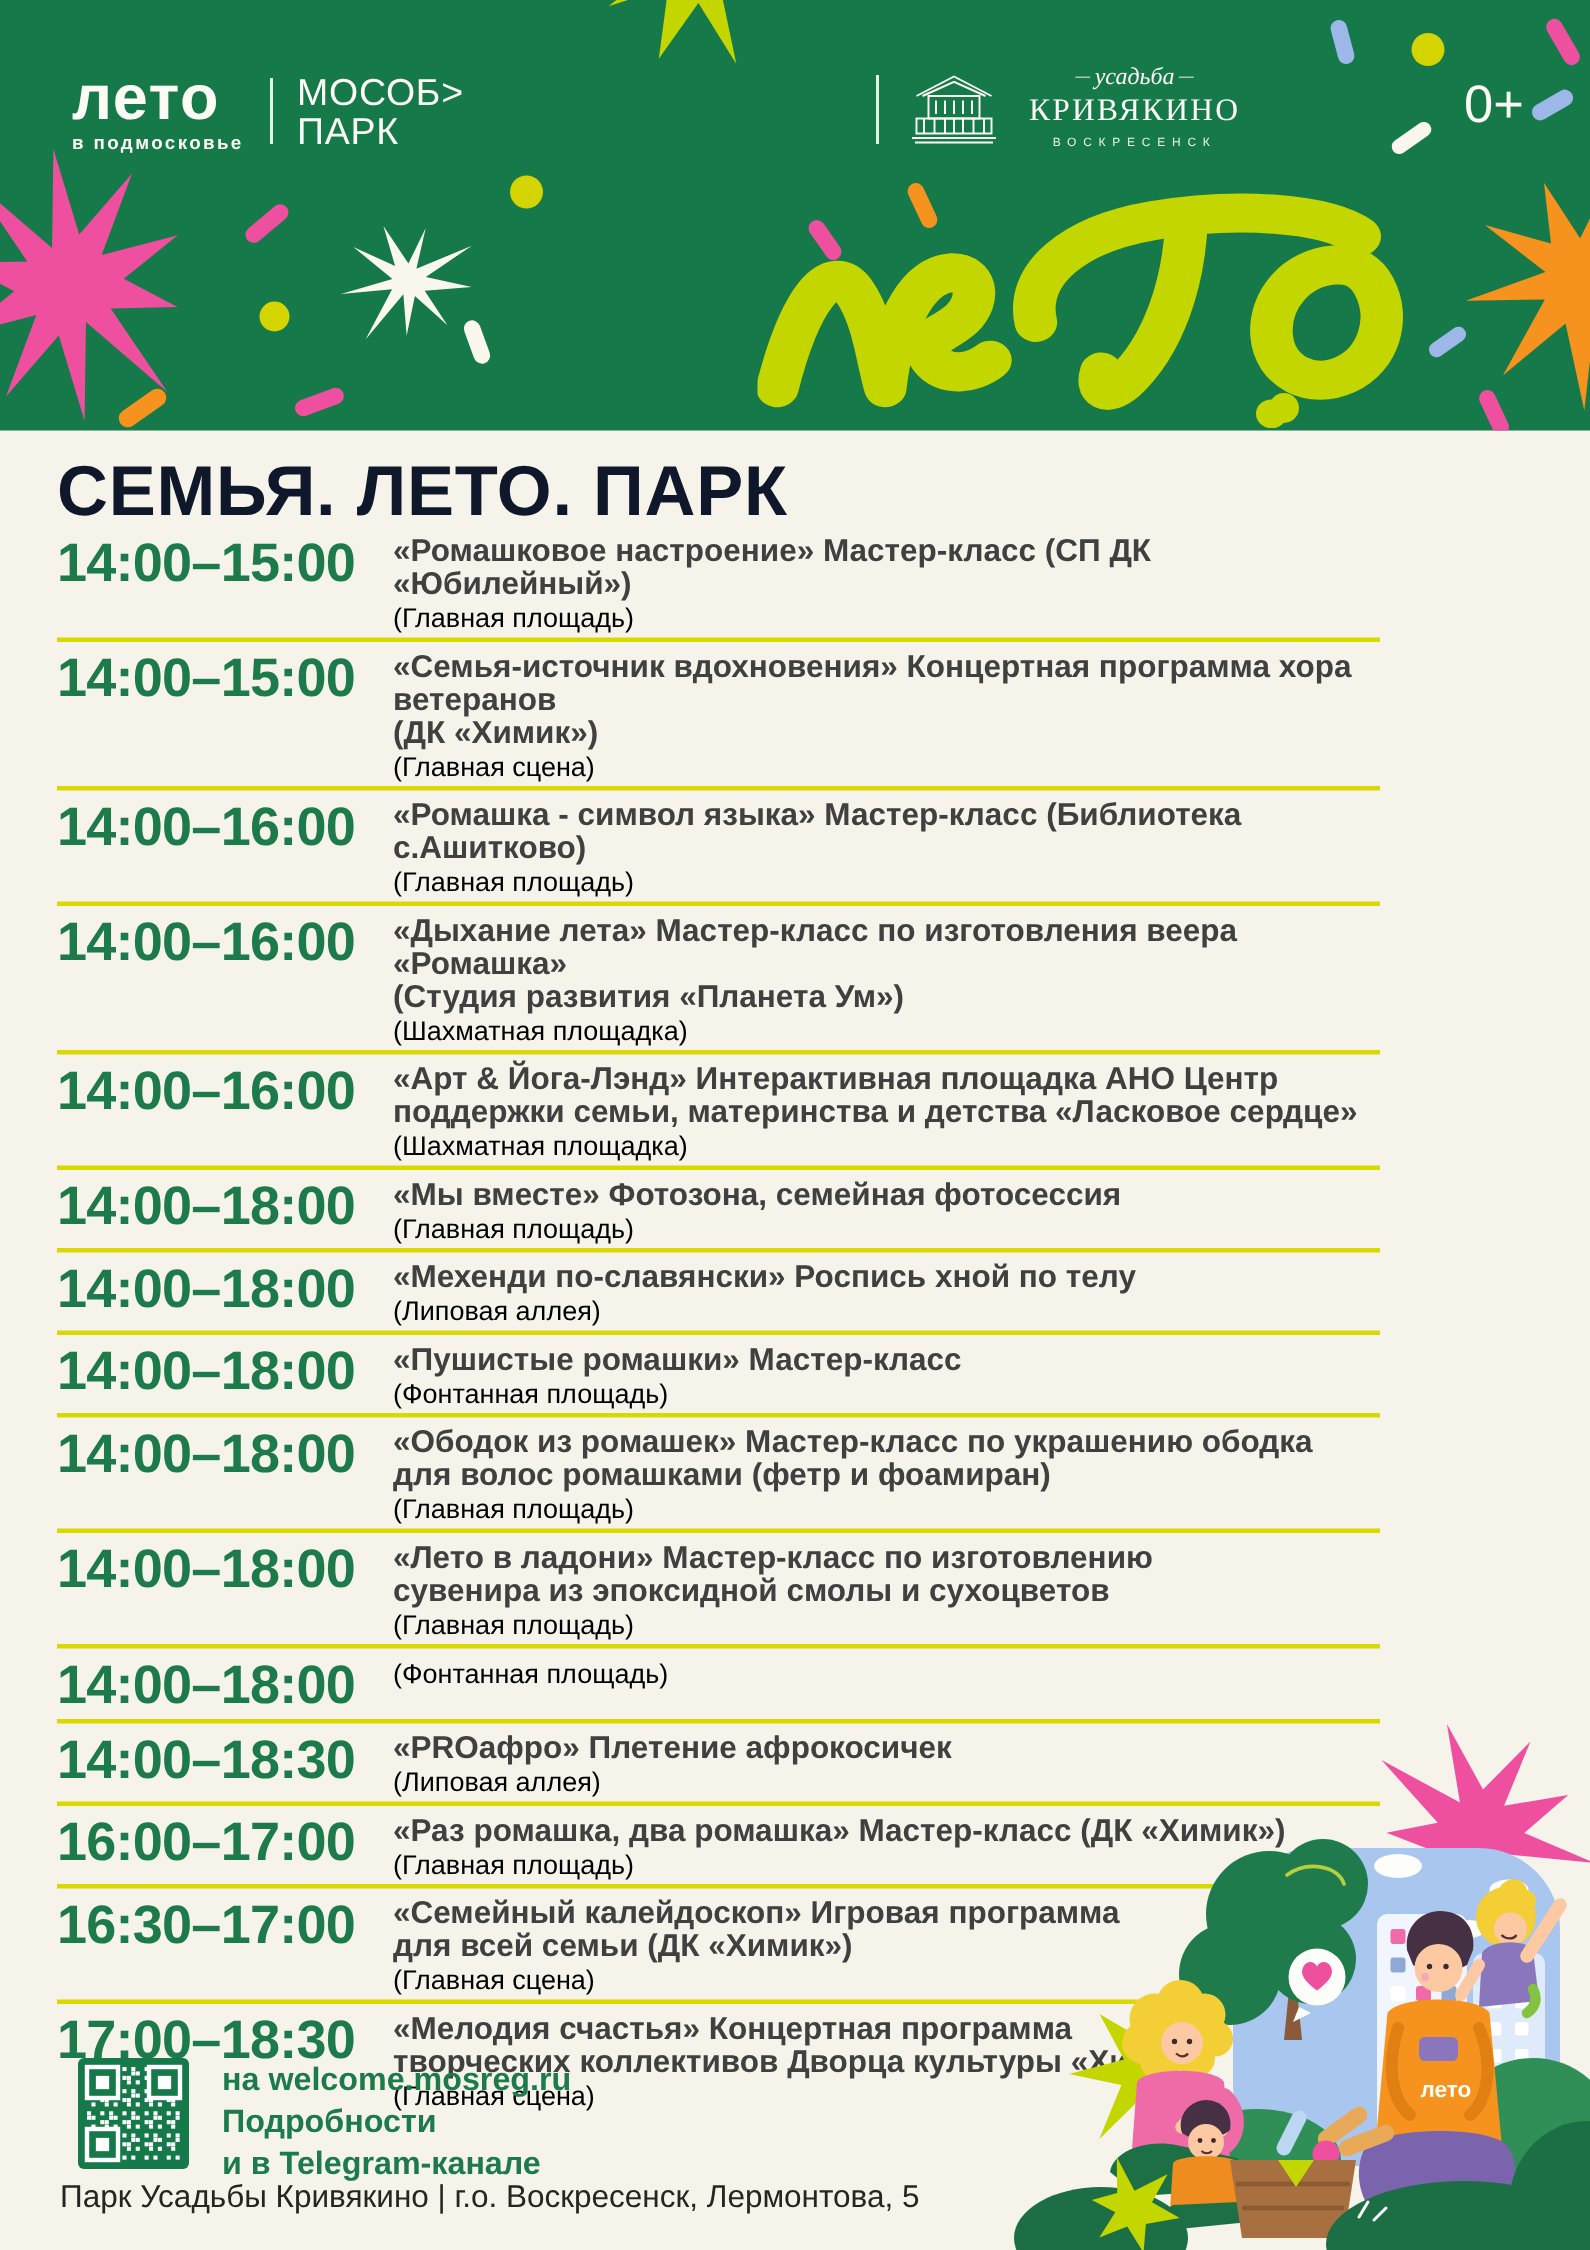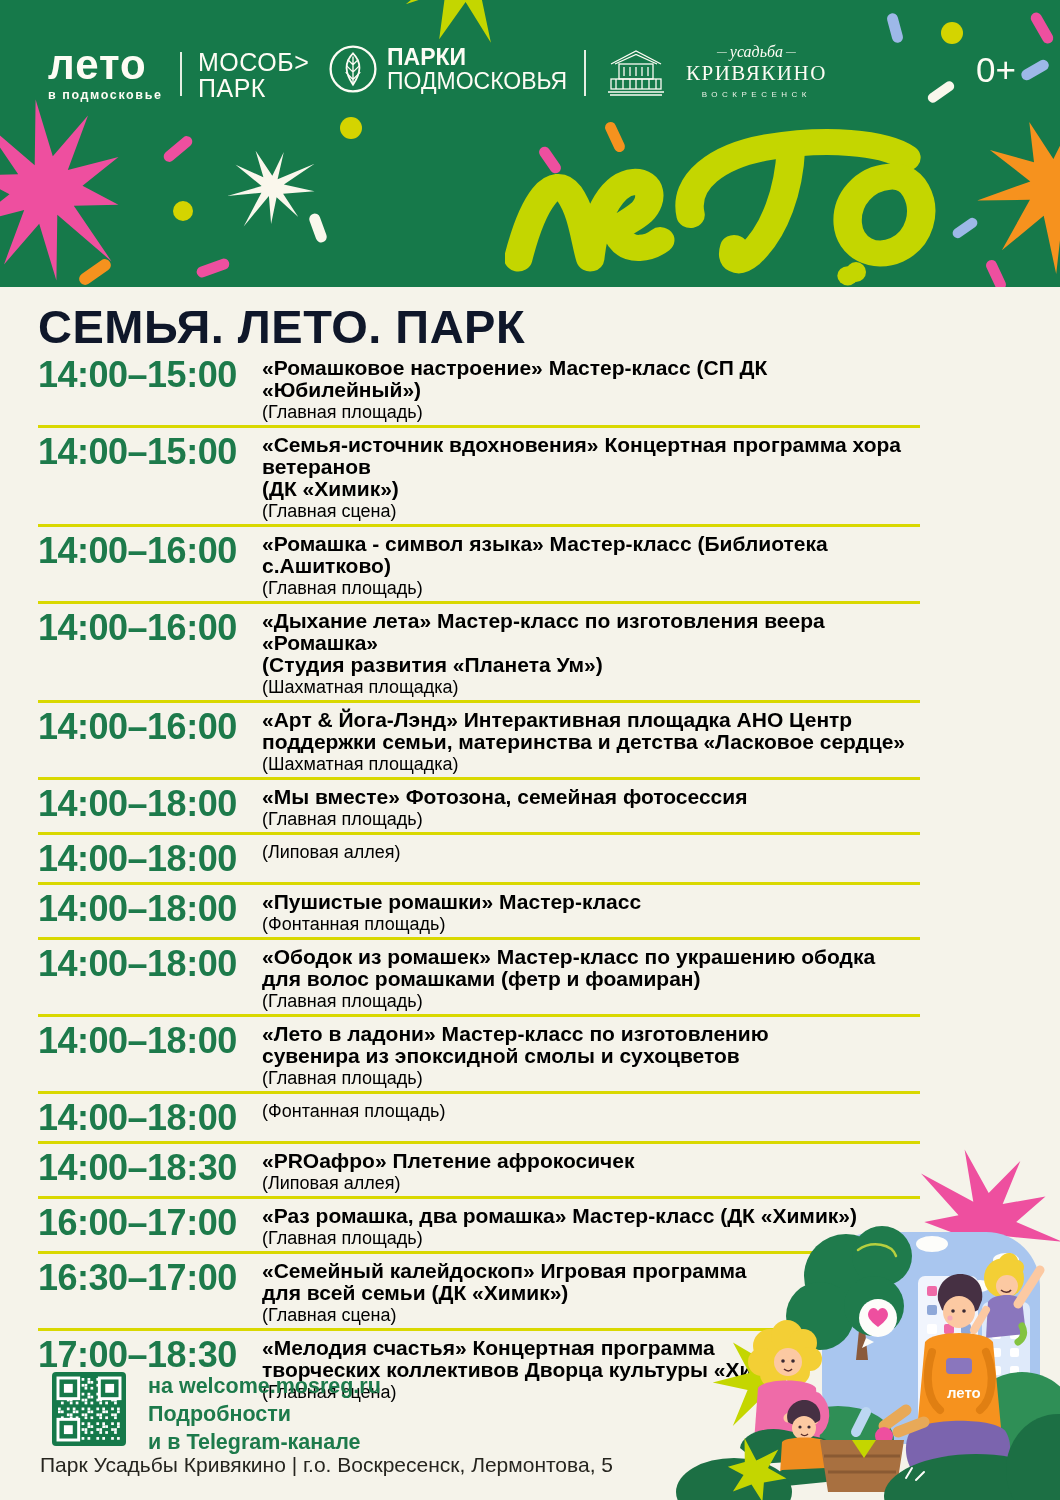--- a/index.html
+++ b/index.html
@@ -31,21 +31,21 @@
   .scriptword{position:absolute;left:505px;top:88px;}
   
   .content{position:absolute;left:38px;top:302px;width:882px;}
   .title{margin:0;font-size:47px;line-height:49px;font-weight:bold;color:#0f172a;letter-spacing:.5px;}
   .date{margin:14px 0 12px 0;font-size:29px;line-height:32px;font-weight:bold;color:#1d7a4b;}
   .schedule{width:100%;}
   .row{display:flex;align-items:flex-start;padding:4px 0 3px 0;border-bottom:3px solid #d9d800;}
   .row:last-child{border-bottom:none;}
   .time{flex:0 0 224px;font-size:36px;line-height:40px;font-weight:bold;color:#1d7a4b;letter-spacing:-.5px;}
   .details{flex:1;padding-top:2px;}
-  .etitle{font-size:21px;line-height:22px;font-weight:bold;color:#000000;}
+  .etitle{font-size:21px;line-height:22px;font-weight:bold;color:#404040;}
   .eloc{font-size:18px;line-height:19px;color:#000000;margin-top:2px;}
   
   .qr{position:absolute;left:52px;top:1372px;}
   .fdetails{position:absolute;left:148px;top:1372px;font-size:21.5px;line-height:28px;font-weight:bold;color:#1d7a4b;}
   .faddress{position:absolute;left:40px;top:1453px;font-size:21px;color:#26251f;}
   
   .illus{position:absolute;right:0;bottom:0;width:390px;height:360px;z-index:5;}
 </style>
 </head>
 <body>
@@ -87,31 +87,20 @@
   <div class="logo-row">
     <div class="logo-leto">
       <div class="word">лето</div>
       <div class="tag">в подмосковье</div>
     </div>
     <div class="vdiv d1"></div>
     <div class="logo-mosob">
       <div>МОСОБ&gt;</div>
       <div>ПАРК</div>
     </div>
-    <div class="logo-parki">
-      <svg width="50" height="50" viewBox="0 0 48 48" fill="none" stroke="#fdfcf4">
-        <circle cx="24" cy="24" r="21.5" stroke-width="2.2"></circle>
-        <path d="M24,9 C31,16 33,26 24,39 C15,26 17,16 24,9 Z" stroke-width="1.7"></path>
-        <path d="M24,12 L24,38 M24,20 L29,15 M24,20 L19,15 M24,27 L30,21 M24,27 L18,21 M24,34 L31,27 M24,34 L17,27" stroke-width="1.3"></path>
-      </svg>
-      <div class="txt">
-        <div class="b">ПАРКИ</div>
-        <div>ПОДМОСКОВЬЯ</div>
-      </div>
-    </div>
     <div class="vdiv d2"></div>
     <div class="logo-estate">
       <svg width="64" height="50" viewBox="0 0 64 50" fill="none" stroke="#fdfcf4" stroke-width="1.3">
         <path d="M7,17 L32,4 L57,17"></path>
         <path d="M11,17 L32,7.5 L53,17"></path>
         <rect x="15" y="17" width="34" height="15"></rect>
         <path d="M20,20 v9 M26,20 v9 M32,20 v9 M38,20 v9 M44,20 v9"></path>
         <rect x="7" y="32" width="50" height="10"></rect>
         <path d="M12,32 v10 M19,32 v10 M26,32 v10 M32,32 v10 M38,32 v10 M45,32 v10 M52,32 v10"></path>
         <path d="M4,45 h56 M6,48 h52"></path>
@@ -167,20 +156,21 @@
       <div class="row">
         <div class="time">14:00–18:00</div>
         <div class="details">
           <div class="etitle">«Мы вместе» Фотозона, семейная фотосессия</div>
           <div class="eloc">(Главная площадь)</div>
         </div>
       </div>
       <div class="row">
         <div class="time">14:00–18:00</div>
         <div class="details">
+          <div class="etitle">«Мехенди по-славянски» Роспись хной по телу</div>
           <div class="eloc">(Липовая аллея)</div>
         </div>
       </div>
       <div class="row">
         <div class="time">14:00–18:00</div>
         <div class="details">
           <div class="etitle">«Пушистые ромашки» Мастер-класс</div>
           <div class="eloc">(Фонтанная площадь)</div>
         </div>
       </div>

